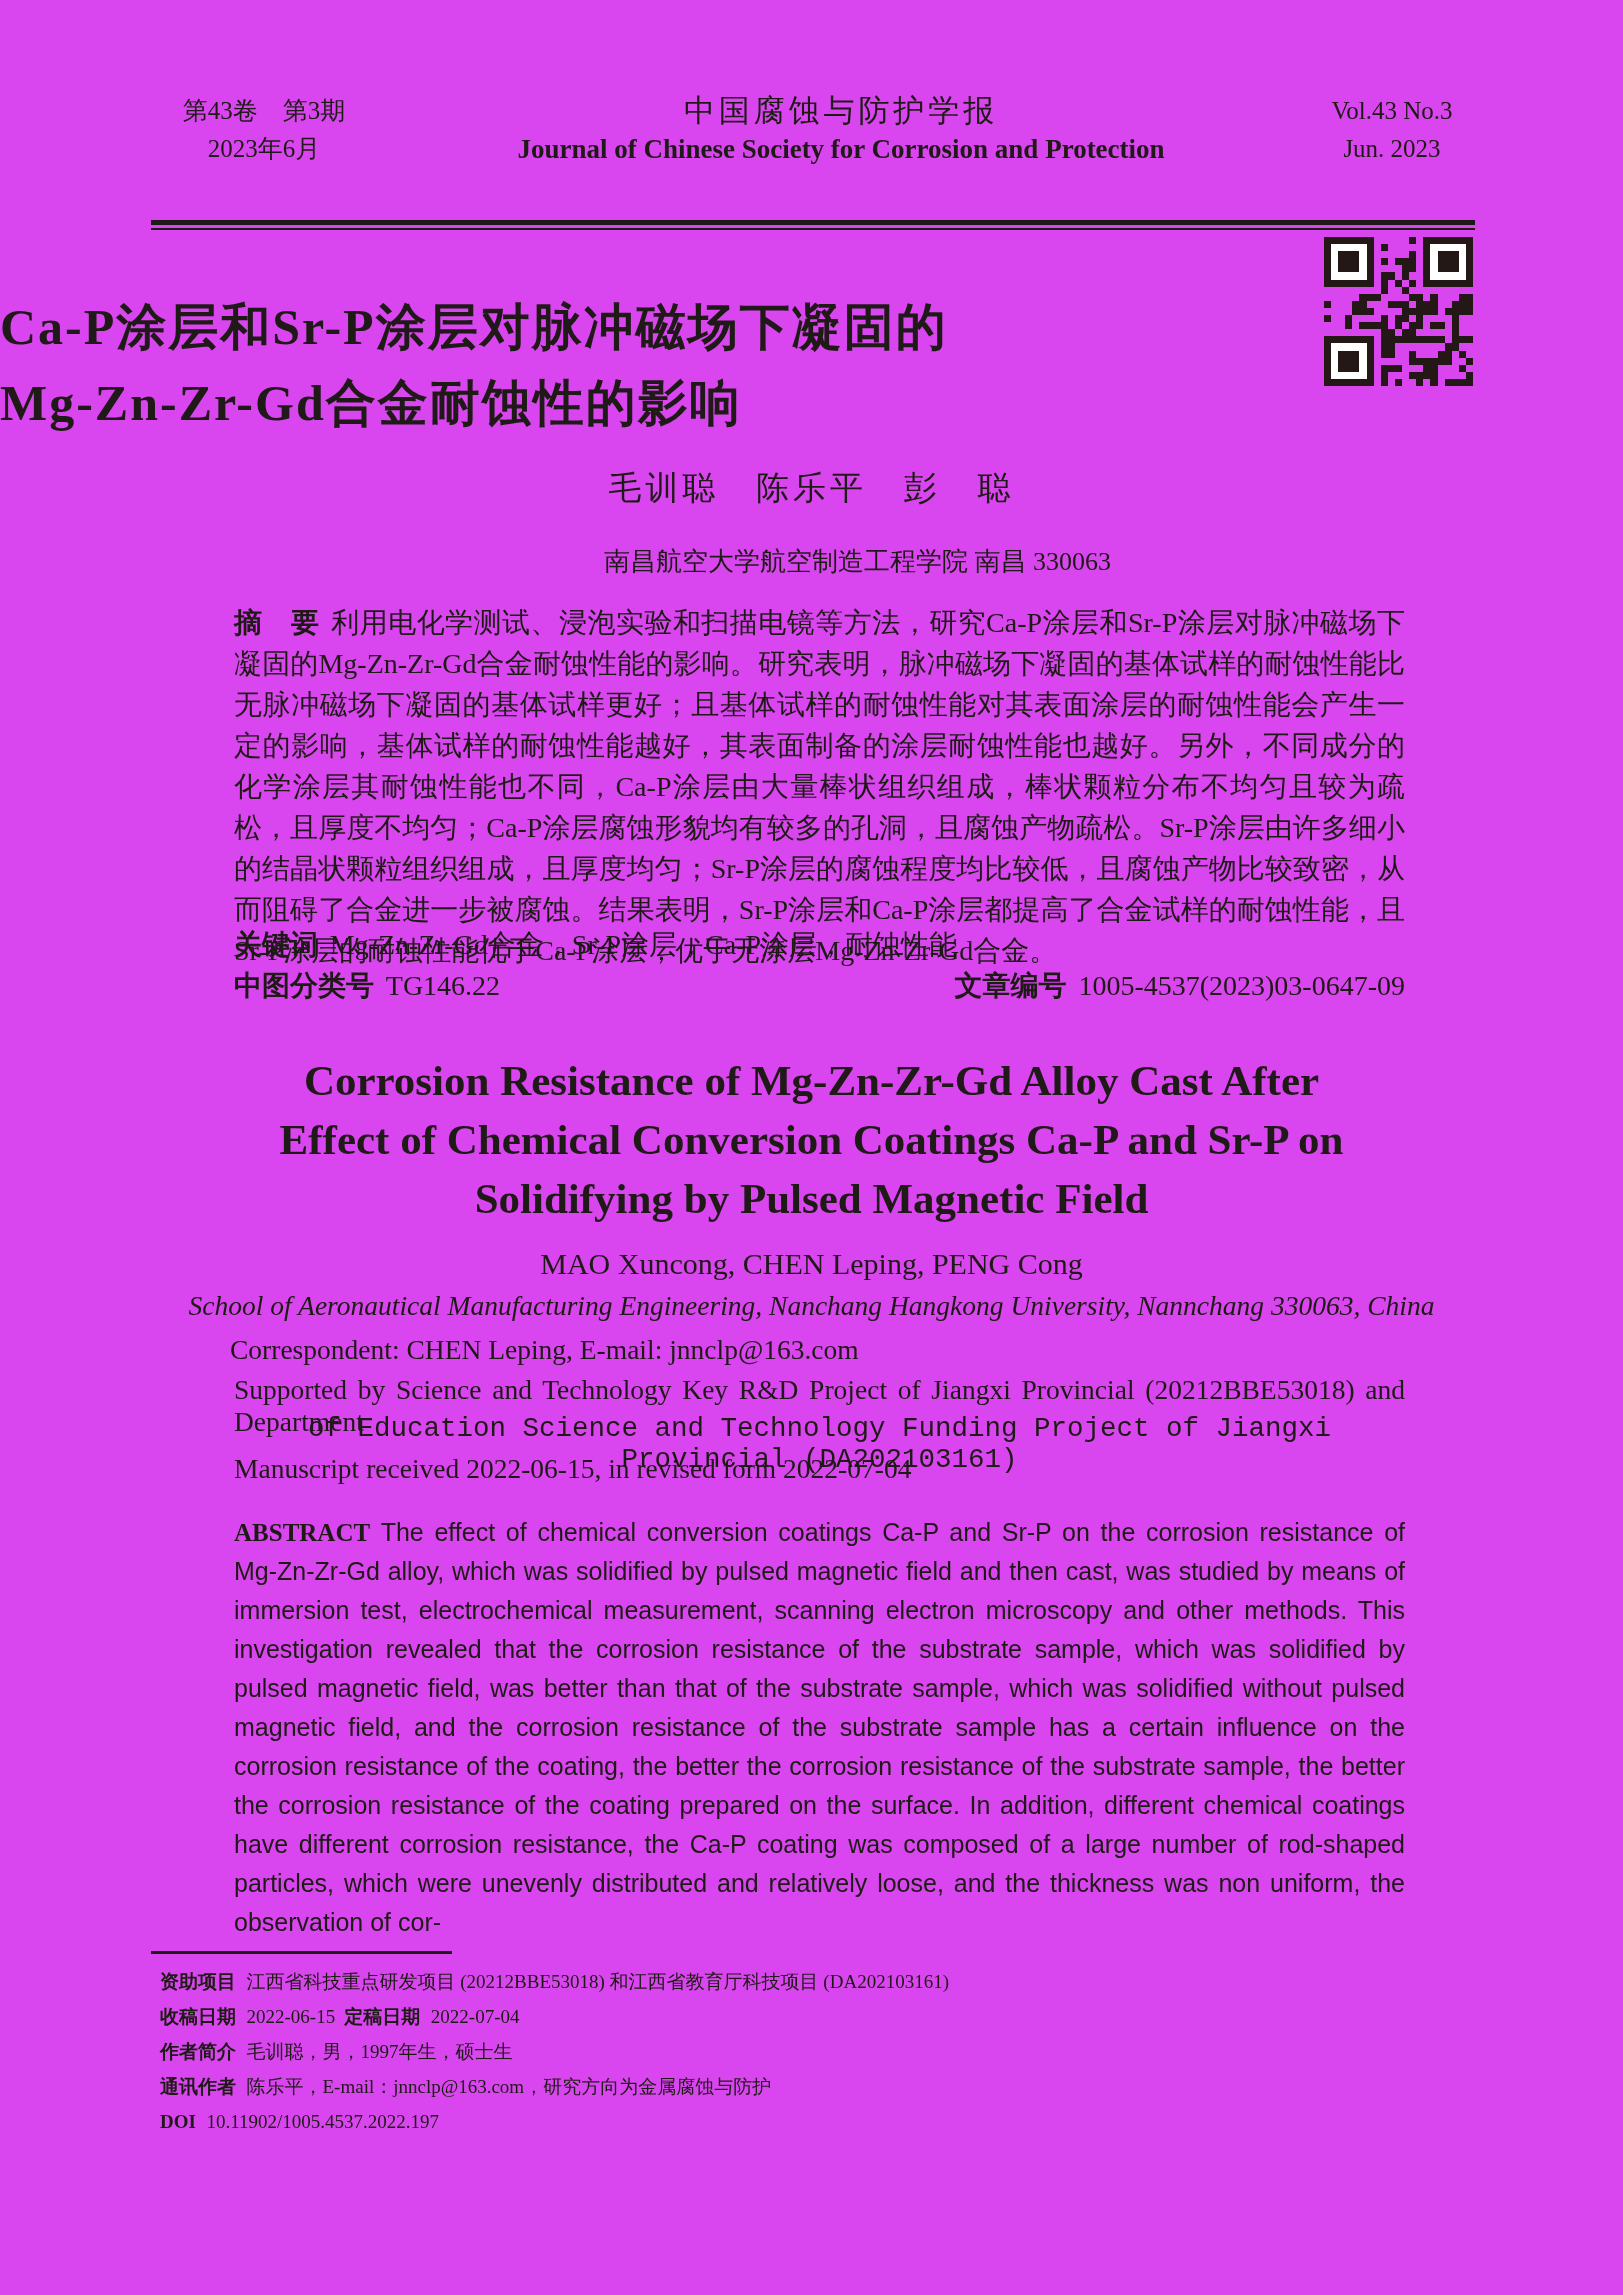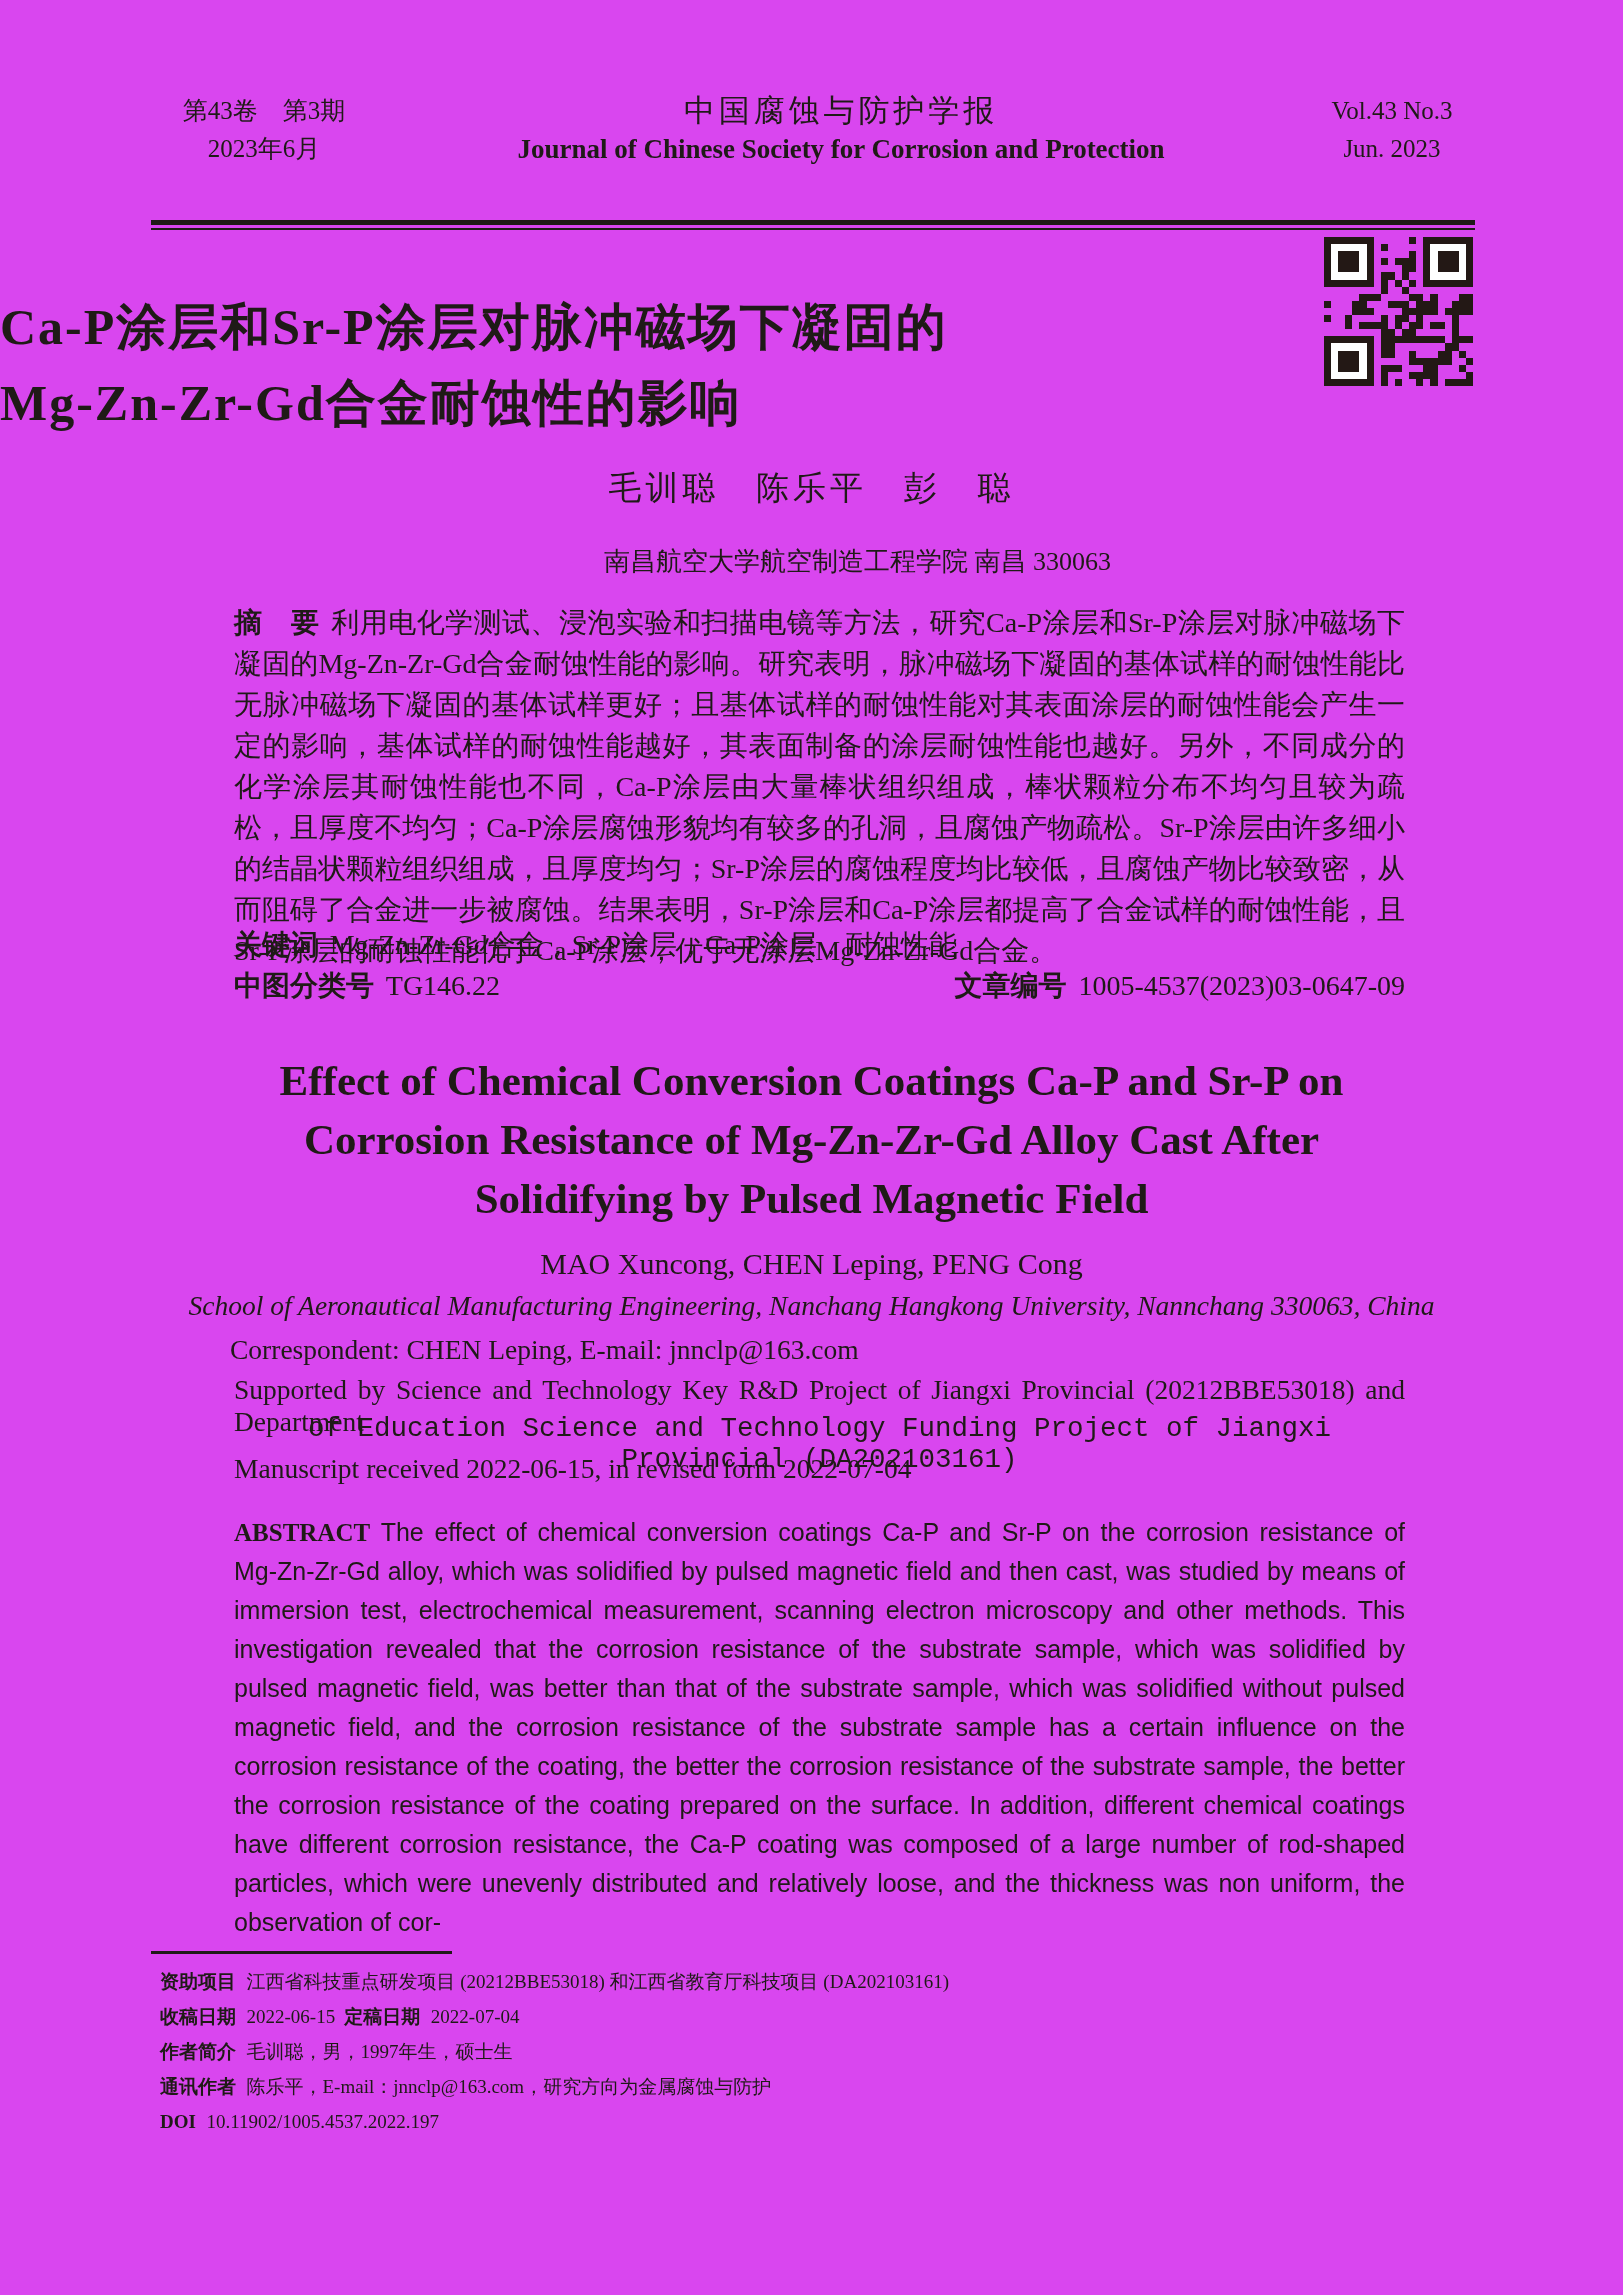--- a/index.html
+++ b/index.html
@@ -233,22 +233,22 @@
   <div class="clc-line">
     <span>
       <span class="lbl-hei">中图分类号</span><span>TG146.22</span>
     </span>
     <span>
       <span class="lbl-hei">文章编号</span><span>1005-4537(2023)03-0647-09</span>
     </span>
   </div>
 
   <div class="title-en">
+    <div>Corrosion Resistance of Mg-Zn-Zr-Gd Alloy Cast After</div>
     <div>Effect of Chemical Conversion Coatings Ca-P and Sr-P on</div>
-    <div>Corrosion Resistance of Mg-Zn-Zr-Gd Alloy Cast After</div>
     <div>Solidifying by Pulsed Magnetic Field</div>
   </div>
   <div class="authors-en">MAO Xuncong, CHEN Leping, PENG Cong</div>
   <div class="affil-en">School of Aeronautical Manufacturing Engineering, Nanchang Hangkong University, Nannchang 330063, China</div>
   <div class="corr-line">Correspondent: CHEN Leping, E-mail: jnnclp@163.com</div>
   <div class="supp-line1">Supported by Science and Technology Key R&amp;D Project of Jiangxi Provincial (20212BBE53018) and Department</div>
   <div class="supp-line2">of Education Science and Technology Funding Project of Jiangxi Provincial  (DA202103161)</div>
   <div class="manu-line">Manuscript received 2022-06-15, in revised form 2022-07-04</div>
 
   <p class="abs-en"><span class="lbl-serif">ABSTRACT</span><span>The effect of chemical conversion coatings Ca-P and Sr-P on the corrosion resistance of Mg-Zn-Zr-Gd alloy, which was solidified by pulsed magnetic field and then cast, was studied by means of immersion test, electrochemical measurement, scanning electron microscopy and other methods. This investigation revealed that the corrosion resistance of the substrate sample, which was solidified by pulsed magnetic field, was better than that of the substrate sample, which was solidified without pulsed magnetic field, and the corrosion resistance of the substrate sample has a certain influence on the corrosion resistance of the coating, the better the corrosion resistance of the substrate sample, the better the corrosion resistance of the coating prepared on the surface. In addition, different chemical coatings have different corrosion resistance, the Ca-P coating was composed of a large number of rod-shaped particles, which were unevenly distributed and relatively loose, and the thickness was non uniform, the observation of cor-</span></p>

